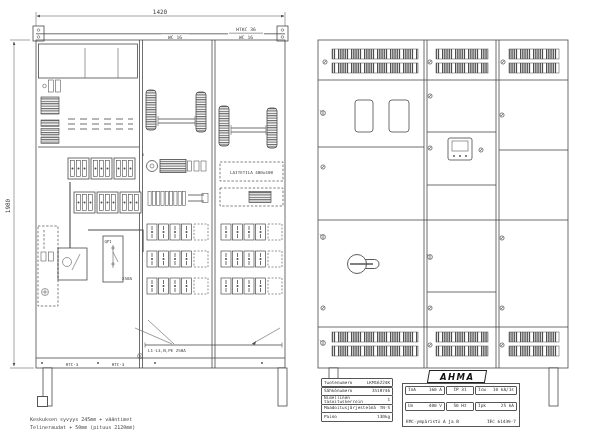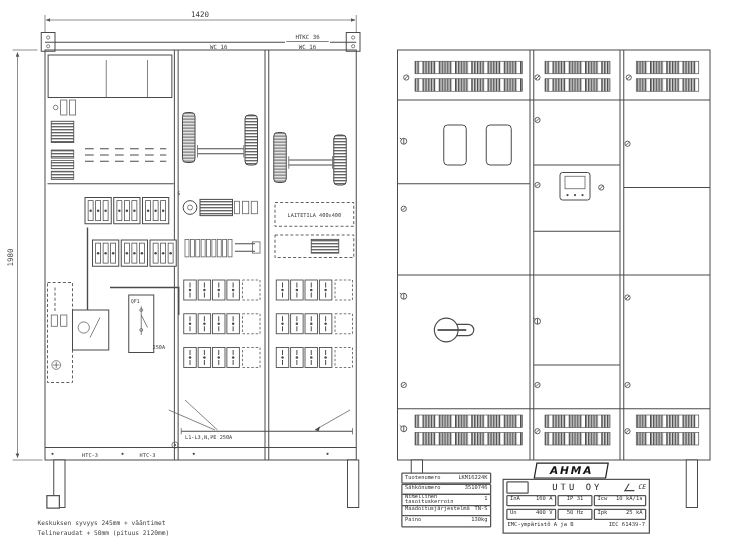--- a/index.html
+++ b/index.html
@@ -360,28 +360,20 @@
     <span>130kg</span>
   </div>
 </div>
 
 <div class="abs" id="brandbox">
   <span>AHMA</span>
 </div>
 
 <div class="abs" id="specbox">
   <div class="srow">
-    <span class="blankcell"></span>
-    <span id="company">UTU OY</span>
-    <span class="cemark">
-      <span class="scribble"></span>
-      <span>CE</span>
-    </span>
-  </div>
-  <div class="srow">
     <span class="cell c1">
       <span>InA</span>
       <span>160 A</span>
     </span>
     <span class="cell c2">
       <span>IP 31</span>
     </span>
     <span class="cell c3">
       <span>Icw</span>
       <span>10 kA/1s</span>

